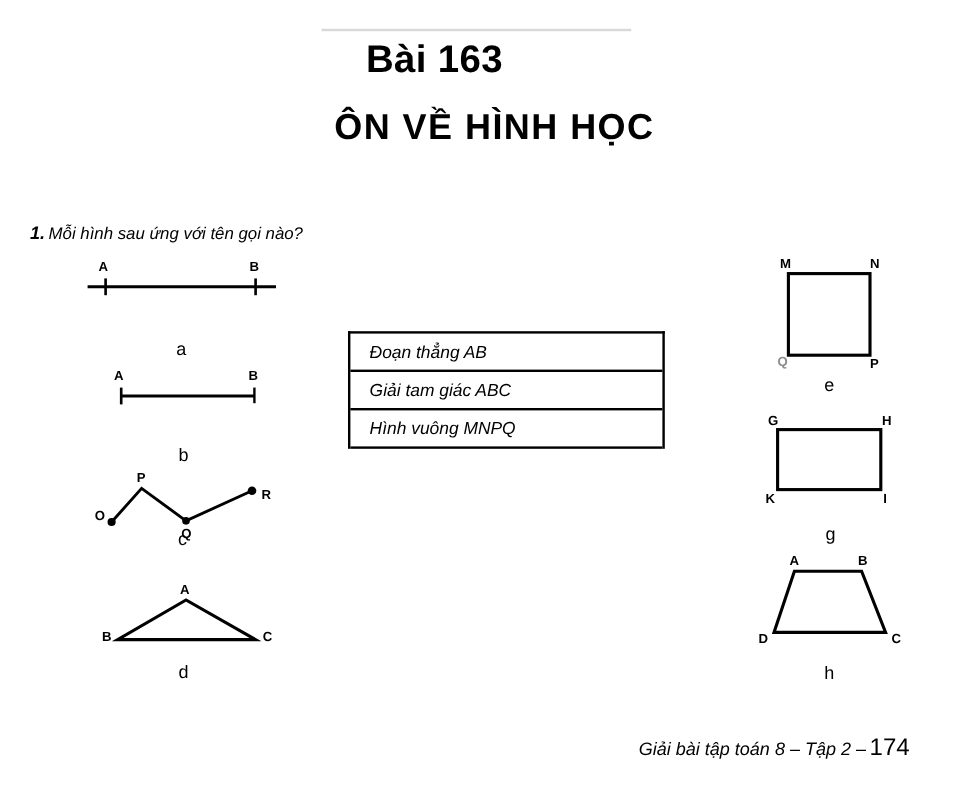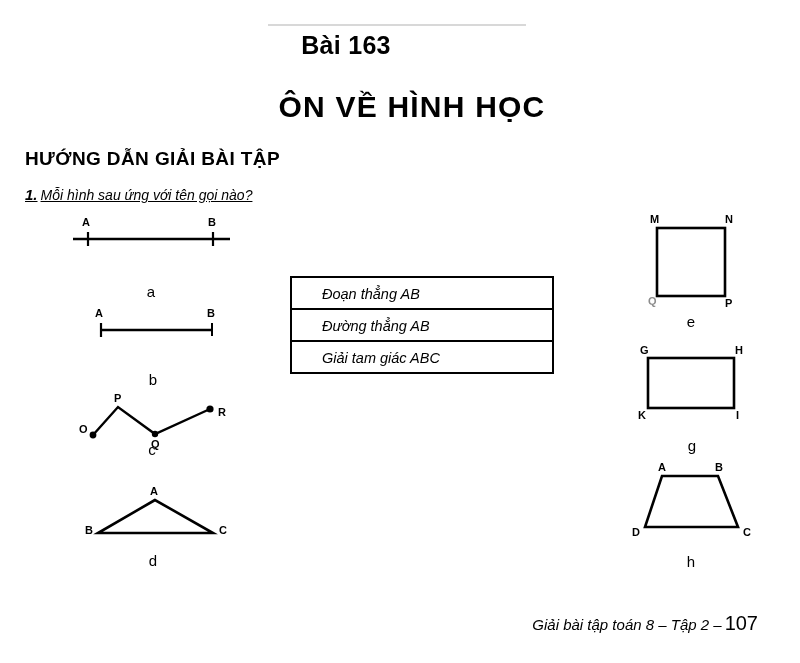--- a/index.html
+++ b/index.html
@@ -23,25 +23,25 @@
   .top-rule {
     position: absolute;
     left: 268px;
     top: 24px;
     width: 258px;
     height: 2px;
     background: #d8d8d8;
   }
   .lesson-number {
     position: absolute;
-    left: 0;
+    left: 16px;
     top: 31px;
     width: 692px;
     text-align: center;
-    font-size: 25px;
+    font-size: 32px;
     font-weight: bold;
     letter-spacing: 0.3px;
   }
   .lesson-title {
     position: absolute;
     left: 12px;
     top: 90px;
     width: 800px;
     text-align: center;
     font-size: 30px;
@@ -56,21 +56,20 @@
     font-weight: bold;
     letter-spacing: 0.4px;
   }
   .problem-line {
     position: absolute;
     left: 25px;
     top: 186px;
     font-size: 14px;
     font-style: italic;
     white-space: nowrap;
-    text-decoration: underline;
   }
   .problem-line .num {
     font-weight: bold;
     font-style: italic;
     font-size: 15px;
     margin-right: 3px;
   }
 
   
   .answer-table {
@@ -83,21 +82,21 @@
     box-sizing: border-box;
     background: #fff;
   }
   .answer-row {
     height: 32px;
     line-height: 32px;
     border-bottom: 2px solid #000;
     box-sizing: border-box;
     font-size: 14.5px;
     font-style: italic;
-    padding-left: 30px;
+    padding-left: 16px;
     white-space: nowrap;
   }
 
   
   .fig {
     position: absolute;
   }
   .fig svg {
     display: block;
     overflow: visible;
@@ -139,21 +138,20 @@
 </style>
 </head>
 <body>
 
 <div id="page">
 
   <div class="top-rule"></div>
 
   <div class="lesson-number">Bài 163</div>
   <div class="lesson-title">ÔN VỀ HÌNH HỌC</div>
-  <div class="section-heading">HƯỚNG DẪN GIẢI BÀI TẬP</div>
 
   <div class="problem-line">
     <span class="num">1.</span><span>Mỗi hình sau ứng với tên gọi nào?</span>
   </div>
 
   <div class="fig" style="left:60px; top:214px;">
     <svg width="180" height="40" viewBox="0 0 180 40">
       <line x1="13" y1="25" x2="170" y2="25" stroke="#000" stroke-width="2.4"></line>
       <line x1="28" y1="18" x2="28" y2="32" stroke="#000" stroke-width="2.2"></line>
       <line x1="153" y1="18" x2="153" y2="32" stroke="#000" stroke-width="2.2"></line>
@@ -193,22 +191,22 @@
       <polygon points="95,14 38,47 153,47" fill="none" stroke="#000" stroke-width="2.6"></polygon>
       <text class="pt-label" x="90" y="9">A</text>
       <text class="pt-label" x="25" y="48">B</text>
       <text class="pt-label" x="159" y="48">C</text>
     </svg>
   </div>
   <div class="fig-caption" style="left:138px; top:552px;">d</div>
 
   <div class="answer-table">
     <div class="answer-row">Đoạn thẳng AB</div>
-    <div class="answer-row">Đường thẳng AB</div>
     <div class="answer-row">Giải tam giác ABC</div>
+    <div class="answer-row">Hình vuông MNPQ</div>
   </div>
 
   <div class="fig" style="left:630px; top:212px;">
     <svg width="130" height="100" viewBox="0 0 130 100">
       <rect x="27" y="16" width="68" height="68" fill="none" stroke="#000" stroke-width="2.6"></rect>
       <text class="pt-label" x="20" y="11">M</text>
       <text class="pt-label" x="95" y="11">N</text>
       <text class="pt-label" x="95" y="95">P</text>
       <text class="pt-label-faint" x="18" y="93">Q</text>
     </svg>
@@ -231,16 +229,16 @@
       <polygon points="47,14 103,14 123,65 30,65" fill="none" stroke="#000" stroke-width="2.6"></polygon>
       <text class="pt-label" x="43" y="9">A</text>
       <text class="pt-label" x="100" y="9">B</text>
       <text class="pt-label" x="128" y="74">C</text>
       <text class="pt-label" x="17" y="74">D</text>
     </svg>
   </div>
   <div class="fig-caption" style="left:676px; top:553px;">h</div>
 
   <div class="footer">
-    <span>Giải bài tập toán 8 – Tập 2 –</span><span class="page-no">107</span>
+    <span>Giải bài tập toán 8 – Tập 2 –</span><span class="page-no">174</span>
   </div>
 
 </div>
 
 </body></html>

